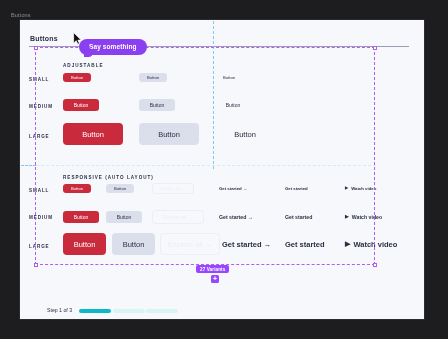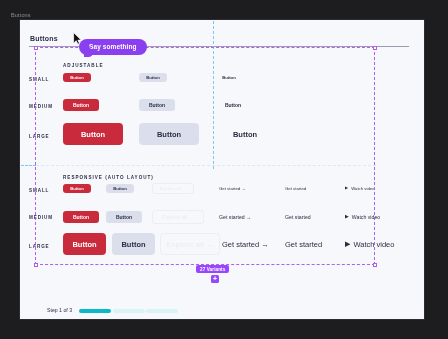--- a/index.html
+++ b/index.html
@@ -52,32 +52,32 @@
     position: absolute; left: 9px;
     font-size: 4.6px; font-weight: 700; letter-spacing: .9px;
     color: #2b2f46;
   }
 
   
   .btn {
     position: absolute;
     display: flex; align-items: center; justify-content: center;
     border-radius: 3px;
-    font-weight: 700;
+    font-weight: 400;
     white-space: nowrap;
   }
   .btn.solid   { background: #c92a3c; color: #ffffff; }
   .btn.subtle  { background: #dbdfec; color: #2b2f46; }
   .btn.plain   { background: transparent; color: #2b2f46; }
   .btn.ghost   { background: transparent; color: #eceef6; border: 0.8px solid #eceef6; }
 
   .link {
     position: absolute;
     display: flex; align-items: center; gap: 3px;
-    font-weight: 400; color: #2b2f46; white-space: nowrap;
+    font-weight: 700; color: #2b2f46; white-space: nowrap;
   }
   .play-glyph { color: #2b2f46; font-size: .95em; line-height: 1; }
 
   
   .selection {
     position: absolute; left: 35px; top: 47px;
     width: 340px; height: 218px;
     border: 1px dashed #b35cf0;
     pointer-events: none;
   }

